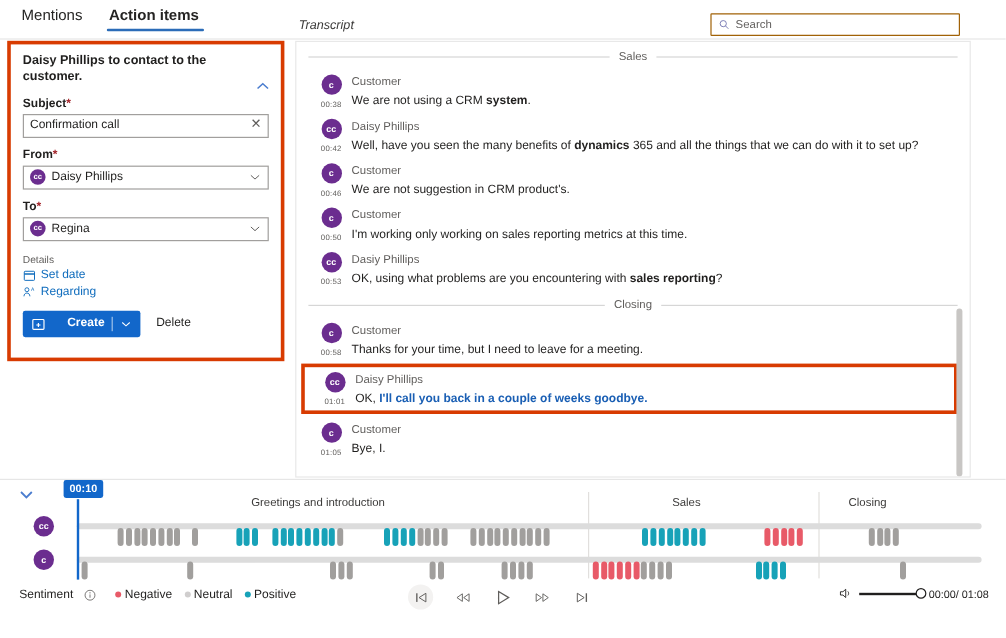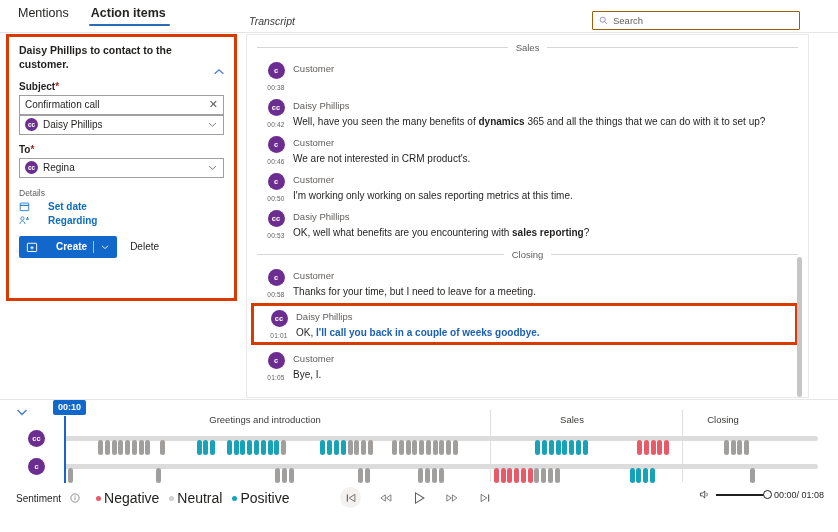--- a/index.html
+++ b/index.html
@@ -56,21 +56,21 @@
   }
   .input-box .val { font-size:10px; color:#201f1e; flex:1 1 auto; }
   .clear-x { font-size:11px; color:#605e5c; cursor:pointer; line-height:1; }
   .chev-dn { width:11px; height:11px; flex:0 0 auto; }
   .avatar-sm {
     width:13px; height:13px; border-radius:50%; background:#6b2d8f;
     color:#fff; font-size:6.5px; font-weight:bold; display:flex;
     align-items:center; justify-content:center; flex:0 0 auto;
   }
   .details-lbl { font-size:8.5px; color:#605e5c; margin:10px 0 3px 0; }
-  .link-row { display:flex; align-items:center; gap:18px; margin:3px 0; cursor:pointer;font-weight:bold; }
+  .link-row { display:flex; align-items:center; gap:4px; margin:3px 0; cursor:pointer; }
   .link-row .lk { font-size:10px; color:#0f6cbd; }
   .cal-ico { width:11px; height:11px; flex:0 0 auto; }
   .reg-ico { width:11px; height:11px; flex:0 0 auto; }
 
   .btn-row { display:flex; align-items:center; gap:13px; margin-top:10px; }
   .create-btn {
     background:#1267ca; color:#fff; height:22px; border-radius:2px;
     display:flex; align-items:center; padding:0 7px; gap:6px; cursor:pointer;
   }
   .create-btn .ctext { font-size:10px; font-weight:bold;margin-left:12px; }
@@ -139,21 +139,21 @@
     position:absolute; top:4px; width:5px; height:15px; border-radius:3px;
   }
   .d-neu { background:#a19f9d; }
   .d-pos { background:#17a2b8; }
   .d-neg { background:#e85a68; }
 
   .sentiment-row { position:absolute; left:16px; top:90px; display:flex; align-items:center; gap:9px; }
   .sent-lbl { font-size:10px; color:#201f1e; }
   .info-ico { width:10px; height:10px; }
   .legend { display:flex; align-items:center; gap:10px; margin-left:7px; }
-  .leg { display:flex; align-items:center; gap:3px; font-size:14px; color:#201f1e; }
+  .leg { display:flex; align-items:center; gap:3px; font-size:10px; color:#201f1e; }
   .dotl { width:5px; height:5px; border-radius:50%; }
 
   .transport { position:absolute; left:340px; top:87px; display:flex; align-items:center; gap:16px; }
   .tbtn { width:17px; height:15px; cursor:pointer; display:flex; align-items:center; justify-content:center; }
   .tbtn.first { background:#f3f2f1; border-radius:50%; width:21px; height:21px; }
 
   .vol-area { position:absolute; right:14px; top:89px; display:flex; align-items:center; gap:6px; }
   .vol-ico { width:11px; height:11px; }
   .vol-track { width:52px; height:2px; background:#201f1e; position:relative; }
   .vol-knob {
@@ -195,20 +195,23 @@
       </svg>
 
       <div class="fld-label">
         <span>Subject</span><span class="req">*</span>
       </div>
       <div class="input-box">
         <span class="val">Confirmation call</span>
         <span class="clear-x">✕</span>
       </div>
 
+      <div class="fld-label">
+        <span>From</span><span class="req">*</span>
+      </div>
       <div class="input-box">
         <span class="avatar-sm">cc</span>
         <span class="val">Daisy Phillips</span>
         <svg class="chev-dn" viewBox="0 0 16 16">
           <polyline points="3,6 8,10.5 13,6" fill="none" stroke="#605e5c" stroke-width="1.2"></polyline>
         </svg>
       </div>
 
       <div class="fld-label">
         <span>To</span><span class="req">*</span>
@@ -265,20 +268,21 @@
       <span class="ln"></span>
     </div>
 
     <div class="msg">
       <div class="msg-left">
         <div class="av">c</div>
         <div class="ts">00:38</div>
       </div>
       <div class="msg-body">
         <div class="sp-name">Customer</div>
+        <div class="sp-text"><span>We are not using a CRM </span><b>system</b><span>.</span></div>
       </div>
     </div>
 
     <div class="msg">
       <div class="msg-left">
         <div class="av">cc</div>
         <div class="ts">00:42</div>
       </div>
       <div class="msg-body">
         <div class="sp-name">Daisy Phillips</div>
@@ -286,21 +290,21 @@
       </div>
     </div>
 
     <div class="msg">
       <div class="msg-left">
         <div class="av">c</div>
         <div class="ts">00:46</div>
       </div>
       <div class="msg-body">
         <div class="sp-name">Customer</div>
-        <div class="sp-text"><span>We are not interested in CRM product's.</span></div>
+        <div class="sp-text"><span>We are not suggestion in CRM product's.</span></div>
       </div>
     </div>
 
     <div class="msg">
       <div class="msg-left">
         <div class="av">c</div>
         <div class="ts">00:50</div>
       </div>
       <div class="msg-body">
         <div class="sp-name">Customer</div>
@@ -308,21 +312,21 @@
       </div>
     </div>
 
     <div class="msg">
       <div class="msg-left">
         <div class="av">cc</div>
         <div class="ts">00:53</div>
       </div>
       <div class="msg-body">
         <div class="sp-name">Dasiy Phillips</div>
-        <div class="sp-text"><span>OK, well what benefits are you encountering with </span><b>sales reporting</b><span>?</span></div>
+        <div class="sp-text"><span>OK, using what problems are you encountering with </span><b>sales reporting</b><span>?</span></div>
       </div>
     </div>
 
     <div class="sect-div">
       <span class="ln"></span>
       <span class="nm">Closing</span>
       <span class="ln"></span>
     </div>
 
     <div class="msg">

